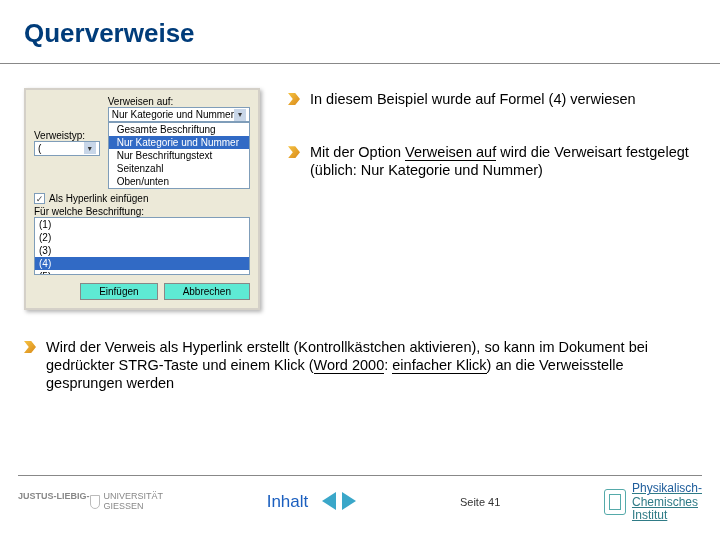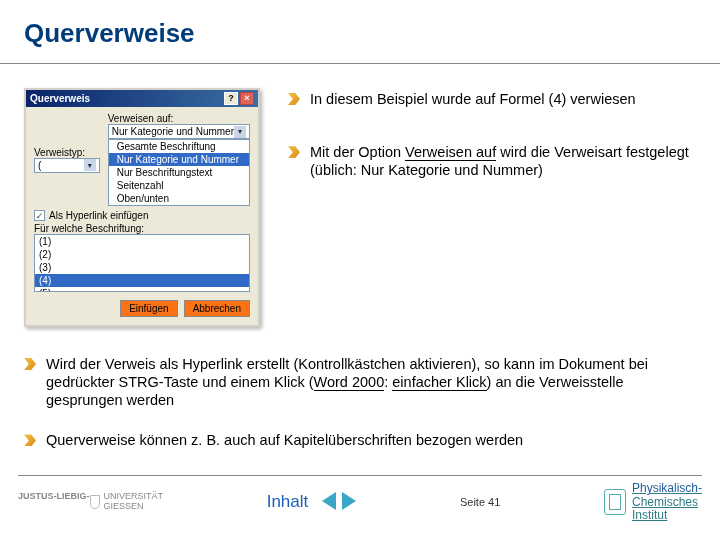--- a/index.html
+++ b/index.html
@@ -88,22 +88,22 @@
     border:1px solid #7f9db9;
     background:#fff;
     height:58px;
     overflow:hidden;
   }
   .listbox .li { padding:1px 4px; font-size:10px; }
   .listbox .li.hi { background:#316ac5; color:#fff; }
   .dlg-footer { display:flex; justify-content:flex-end; gap:6px; margin-top:8px; }
   .dlg-btn {
     border:1px solid #888;
-    background:#f97316;
-    padding:2px 8px;
+    background:#5eead4;
+    padding:2px 18px;
     font-size:10px;
   }
   
   .bullets-side { flex:1; display:flex; flex-direction:column; gap:35px; padding-top:2px; }
   .bullet-item { display:flex; gap:10px; font-size:14.5px; line-height:1.25; }
   .bullet-icon {
     width:12px; height:12px; flex-shrink:0; margin-top:3px;
     background:linear-gradient(135deg,#f5c242,#d98a1a);
     clip-path: polygon(0 0, 60% 0, 100% 50%, 60% 100%, 0 100%, 40% 50%);
   }
@@ -139,27 +139,20 @@
 </head>
 <body>
 
 <div class="slide-title">Querverweise</div>
 <div class="hr"></div>
 
 <div class="content">
   <div class="top-row">
 
     <div class="dialog">
-      <div class="titlebar">
-        <span>Querverweis</span>
-        <div class="btns">
-          <div class="winbtn">?</div>
-          <div class="winbtn close">×</div>
-        </div>
-      </div>
       <div class="dlg-body">
         <div class="dlg-row">
           <div style="flex:1">
             <div class="dlg-label">Verweistyp:</div>
             <div class="dlg-select">
               <span>(</span>
               <span class="arrow">▾</span>
             </div>
           </div>
           <div style="flex:1">
@@ -210,24 +203,20 @@
     </div>
   </div>
 
   <div class="lower">
     <div class="bullet-item">
       <span class="bullet-icon"></span>
       <span>
         <span>Wird der Verweis als Hyperlink erstellt (Kontrollkästchen aktivieren), so kann im Dokument bei gedrückter STRG-Taste und einem Klick (</span><span class="under">Word 2000</span><span>: </span><span class="under">einfacher Klick</span><span>) an die Verweisstelle gesprungen werden</span>
       </span>
     </div>
-    <div class="bullet-item">
-      <span class="bullet-icon"></span>
-      <span>Querverweise können z. B. auch auf Kapitelüberschriften bezogen werden</span>
-    </div>
   </div>
 </div>
 
 <div class="footer">
   <div class="footer-top"></div>
   <div class="footer-row">
     <div style="display:flex;align-items:flex-end;gap:30px;">
       <div class="uni">
         <span class="l1">JUSTUS-LIEBIG-</span>
         <div class="uni-row">

